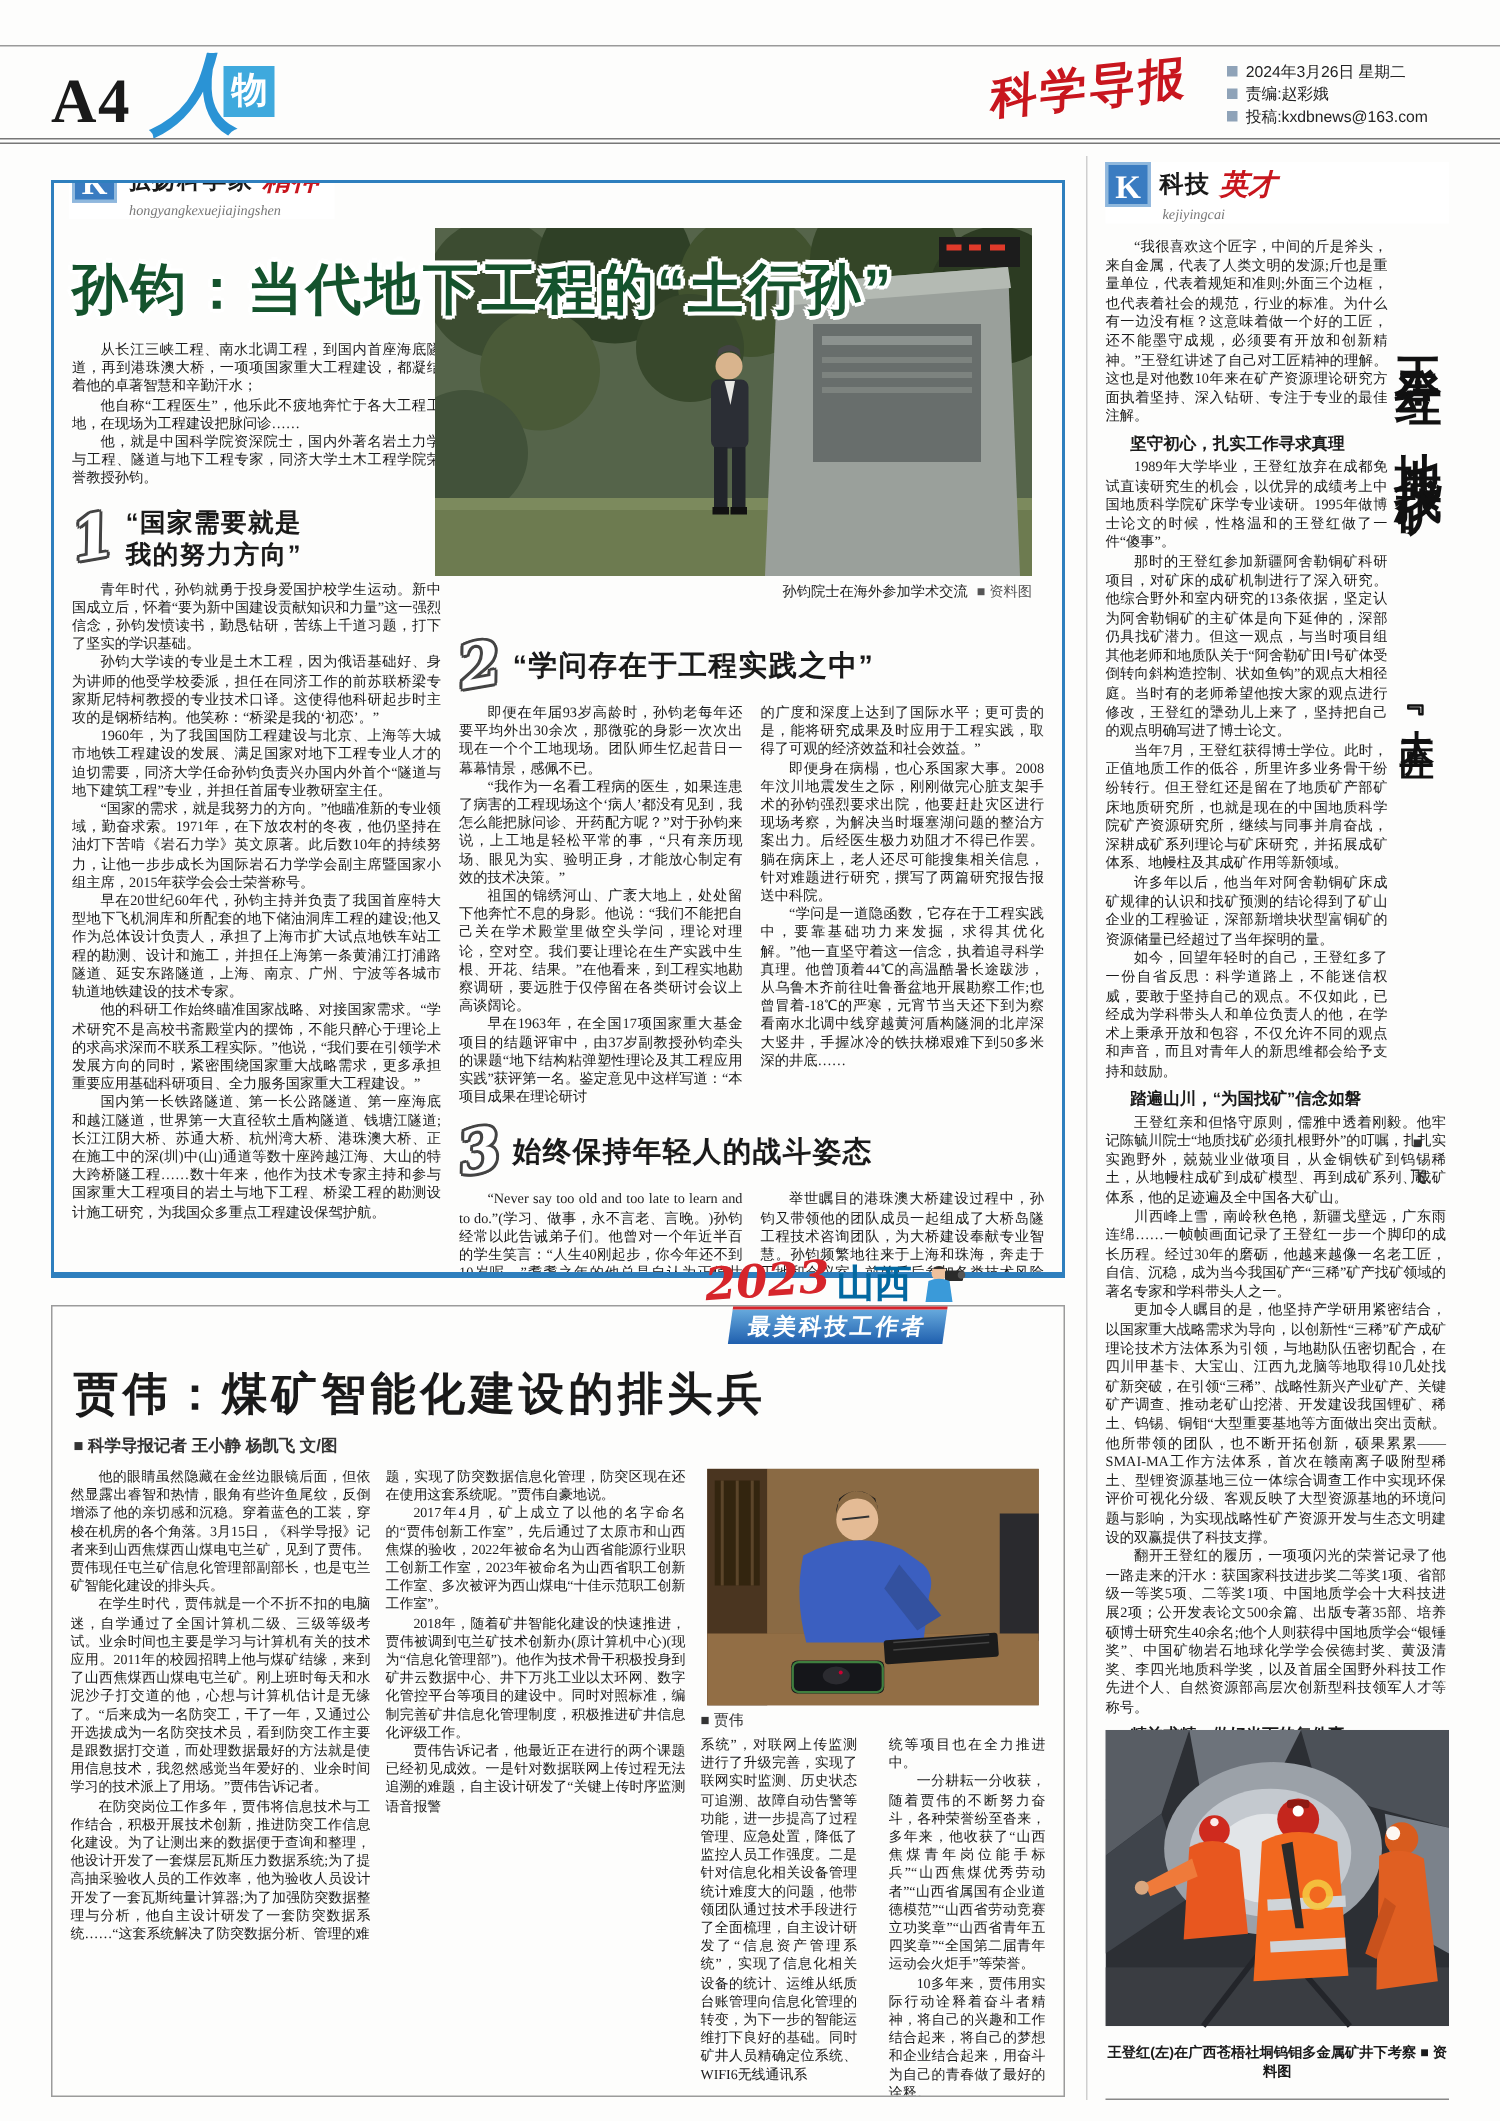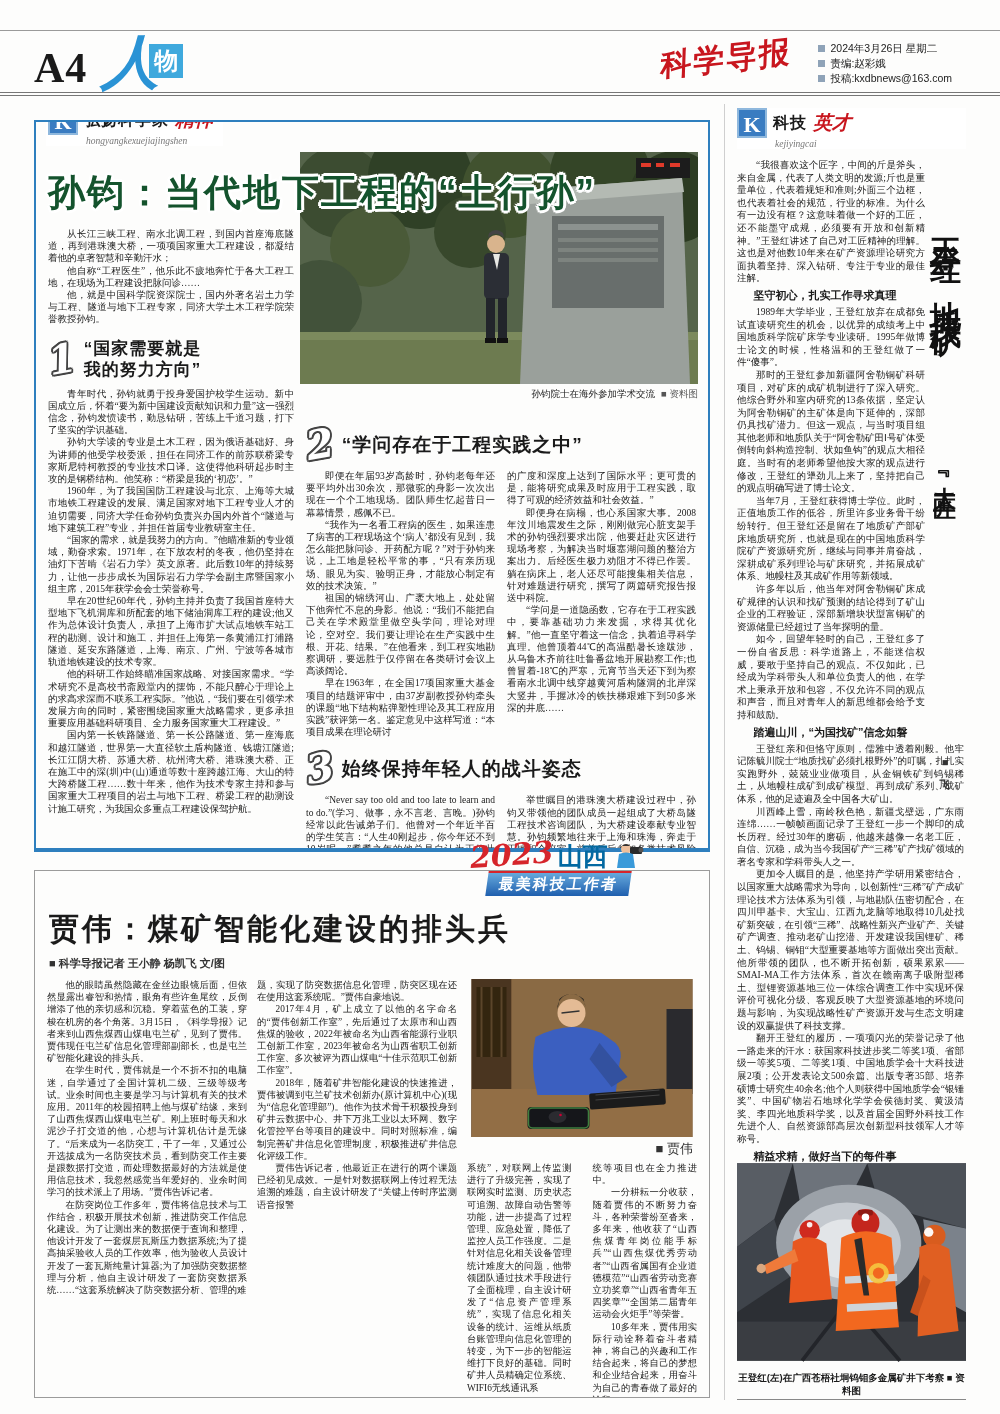--- a/index.html
+++ b/index.html
@@ -30,21 +30,21 @@
   .ksq { width:30px; height:30px; background:#3a7cc1; color:#fff; font-family:"Liberation Serif",serif; font-weight:bold; font-size:22px; text-align:center; line-height:30px; border:2px solid #8fb8dd; }
   .kblack { font-family:"Liberation Sans",sans-serif; font-weight:bold; font-size:16px; letter-spacing:1px; }
   .kred { color:#c8161e; font-weight:bold; font-size:19px; font-style:italic; font-family:"Liberation Serif",serif; }
   .kpinyin { font-style:italic; color:#777; font-size:9.5px; margin:1px 0 0 38px; font-family:"Liberation Serif",serif; }
 
   
   .sunbox { position:relative; margin-top:16px; height:732px; border:2px solid #2e7fbe; border-bottom-width:4px; padding:10px 12px; overflow:hidden; }
   .sunbox .kbadge { top:-17px; left:10px; }
   .suntitle { position:absolute; top:46px; left:12px; z-index:3; font-family:"Liberation Sans",sans-serif; font-weight:bold; font-size:37px; letter-spacing:2px; color:#14532d;
     text-shadow:-2px -2px 0 #fff,2px -2px 0 #fff,-2px 2px 0 #fff,2px 2px 0 #fff,0 3px 0 #fff,3px 0 0 #fff,0 -3px 0 #fff,-3px 0 0 #fff; }
-  .sunphoto { position:absolute; top:30px; right:10px; width:398px; z-index:1; }
+  .sunphoto { position:absolute; top:30px; right:20px; width:398px; z-index:1; }
   .sunphoto svg { display:block; width:398px; height:232px; }
   .photocap { font-family:"Liberation Sans",sans-serif; font-size:9.5px; color:#222; text-align:right; margin-top:4px; }
   .photocap .credit { color:#555; margin-left:6px; }
   .suncols { display:flex; gap:12px; margin-top:96px; }
   .c1 { width:246px; flex:none; }
   .rightarea { flex:1; padding-top:186px; }
   p.body, .plist p { font-size:9.5px; line-height:12.2px; text-align:justify; text-indent:2em; }
   .cont { text-indent:0 !important; }
   .sechead { display:flex; align-items:center; gap:8px; margin:12px 0 8px 0; }
   .secnum { font-family:"DejaVu Serif",serif; font-style:italic; font-weight:bold; font-size:40px; line-height:36px; color:#fff; transform:rotate(-10deg);
@@ -59,39 +59,39 @@
   .badge2023 .r1 { display:flex; align-items:flex-end; justify-content:center; gap:4px; }
   .badge2023 .y { font-family:"DejaVu Serif",serif; font-style:italic; font-weight:bold; font-size:30px; color:#d6252b; line-height:28px; transform:rotate(-4deg); }
   .badge2023 .rg { font-family:"Liberation Sans",sans-serif; font-weight:bold; font-size:25px; color:#0369a1; line-height:26px; }
   .badge2023 .ribbon { margin-top:2px; display:inline-block; background:linear-gradient(180deg,#66a9dc,#1f5fae); color:#fff; font-family:"Liberation Sans",sans-serif; font-weight:bold; font-size:15px; letter-spacing:2px; padding:2px 12px; transform:skewX(-8deg); border-top:2px solid #d6252b; }
   .jiatitle { margin:30px 0 6px 2px; font-family:"Liberation Sans",sans-serif; font-weight:bold; font-size:30px; letter-spacing:3px; }
   .byline { font-family:"Liberation Sans",sans-serif; font-weight:bold; font-size:11px; color:#333; margin:2px 0 8px 2px; }
   .jiacols { display:flex; gap:10px; height:418px; overflow:hidden; }
   .jc { width:200px; flex:none; }
   .jright { flex:1; min-width:0; display:flex; flex-direction:column; }
   .jright svg { display:block; width:100%; height:158px; }
-  .jcap { font-family:"Liberation Sans",sans-serif; font-size:13px; color:#333; text-align:right; margin:3px 4px 4px 0; }
+  .jcap { font-family:"Liberation Sans",sans-serif; font-size:10px; color:#333; margin:3px 4px 4px 0; }
   .jtwocol { display:flex; gap:21px; flex:1; overflow:hidden; }
   .jtwocol > div { flex:1; min-width:0; }
   .jiacols p { font-size:9.3px; line-height:12.2px; }
 
   
   .wang .kbadge { position:static; padding:0; margin:4px 0 10px 0; }
   .wangbody { position:relative; height:1050px; overflow:hidden; }
   .vtitle { position:absolute; top:54px; right:0; height:600px; writing-mode:vertical-rl; z-index:2; background:transparent; }
   .vtitle .vt1 { font-family:"Liberation Sans",sans-serif; font-weight:bold; font-size:31px; letter-spacing:8px; color:#111; }
   .vtitle .vt2 { font-family:"Liberation Sans",sans-serif; font-weight:bold; font-size:23px; letter-spacing:6px; color:#111; padding-top:150px; }
   .vtitle .vau { font-family:"Liberation Sans",sans-serif; font-size:10.5px; color:#333; padding-top:260px; }
   .narrow { width:188px; }
   .wide { width:100%; padding-right:2px; }
   .wang p { font-size:9.5px; line-height:12.6px; text-align:justify; text-indent:2em; }
   .subhead { font-family:"Liberation Sans",sans-serif; font-weight:bold; font-size:11px; text-indent:1.5em; margin:3px 0; }
   .wangphoto { position:absolute; left:12px; right:0; bottom:0; }
   .wangphoto svg { display:block; width:100%; height:212px; }
-  .wangcap { font-family:"Liberation Sans",sans-serif; font-weight:bold; font-size:9.5px; text-align:center; margin-top:4px; padding-bottom:1px; border-bottom:1px solid #888; }
+  .wangcap { font-family:"Liberation Sans",sans-serif; font-weight:bold; font-size:9.5px; text-align:center; margin-top:4px; padding-bottom:11px; border-bottom:1px solid #888; }
 </style>
 </head>
 <body>
 
 <div class="page">
 
   <div class="topline"></div>
 
   <div class="hdr">
     <div class="pageno">A4</div>

